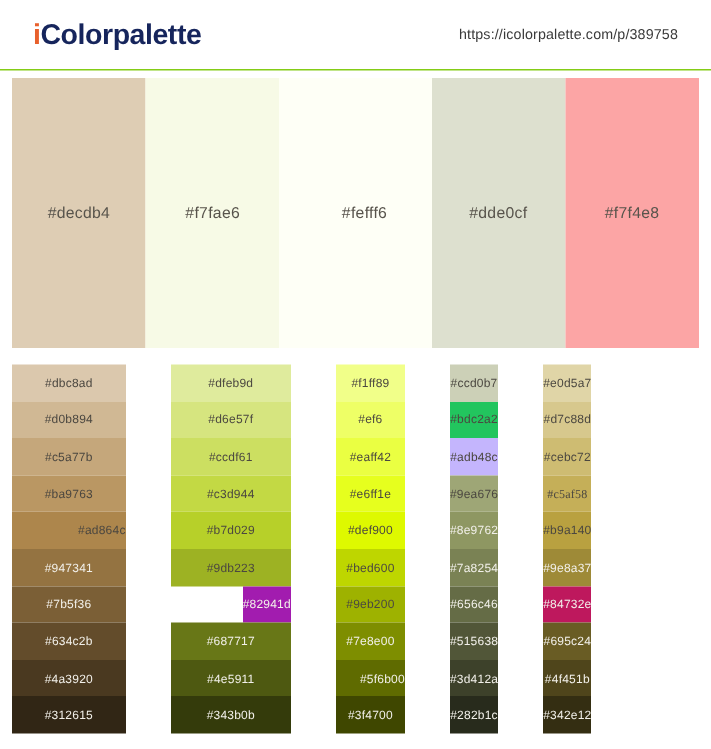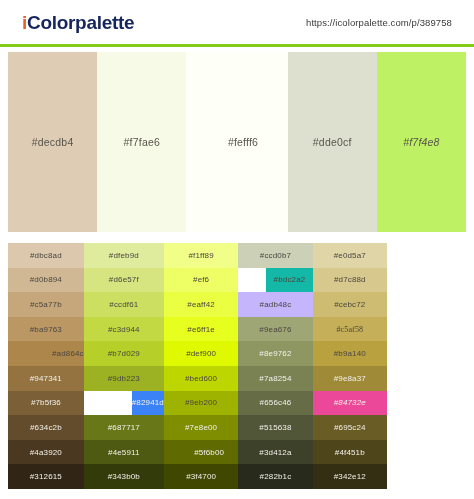--- a/index.html
+++ b/index.html
@@ -15,21 +15,21 @@
     background: #ffffff;
     position: relative;
     overflow: hidden;
   }
 
   
   .header {
     height: 47px;
     width: 100%;
     background: #ffffff;
-    border-bottom: 3px solid #84cc16;
+    border-bottom: 1px solid #84cc16;
     display: flex;
     align-items: center;
     padding: 0 14px 0 22px;
   }
   .logo {
     font-size: 19px;
     font-weight: bold;
     letter-spacing: -0.3px;
     white-space: nowrap;
     line-height: 1;
@@ -68,20 +68,21 @@
     letter-spacing: 0.2px;
   }
 
   
   .grid {
     position: absolute;
     left: 8px;
     top: 243px;
     width: 379px;
     display: flex;
+    gap: 30px;
   }
   .grid-col {
     flex: 1 1 0;
     display: flex;
     flex-direction: column;
   }
   .grid-cell {
     height: 24.6px;
     display: flex;
     align-items: center;
@@ -109,21 +110,21 @@
       </div>
       <div class="main-swatch" style="background: rgb(247, 250, 230);">
         <span class="hex">#f7fae6</span>
       </div>
       <div class="main-swatch" style="background: rgb(254, 255, 246); padding-left: 12px;">
         <span class="hex">#fefff6</span>
       </div>
       <div class="main-swatch" style="background: rgb(221, 224, 207);">
         <span class="hex">#dde0cf</span>
       </div>
-      <div class="main-swatch" style="background: #bef264; font-style: italic;">
+      <div class="main-swatch" style="background: #fca5a5;">
         <span class="hex">#f7f4e8</span>
       </div>
     </div>
 
   <div class="grid">
       <div class="grid-col">
         <div class="grid-cell dark-text" style="background: rgb(219, 200, 173);">#dbc8ad</div>
         <div class="grid-cell dark-text" style="background: rgb(208, 184, 148);">#d0b894</div>
         <div class="grid-cell dark-text" style="background: rgb(197, 167, 123);">#c5a77b</div>
         <div class="grid-cell dark-text" style="background: rgb(186, 151, 99);">#ba9763</div>
@@ -134,56 +135,56 @@
         <div class="grid-cell light-text" style="background: rgb(74, 57, 32);">#4a3920</div>
         <div class="grid-cell light-text" style="background: rgb(49, 38, 21);">#312615</div>
       </div>
       <div class="grid-col">
         <div class="grid-cell dark-text" style="background: rgb(223, 235, 157);">#dfeb9d</div>
         <div class="grid-cell dark-text" style="background: rgb(214, 229, 127);">#d6e57f</div>
         <div class="grid-cell dark-text" style="background: rgb(204, 223, 97);">#ccdf61</div>
         <div class="grid-cell dark-text" style="background: rgb(195, 217, 68);">#c3d944</div>
         <div class="grid-cell dark-text" style="background: rgb(183, 208, 41);">#b7d029</div>
         <div class="grid-cell dark-text" style="background: rgb(157, 178, 35);">#9db223</div>
-        <div class="grid-cell light-text" style="background: #3b82f6; margin-left: 48px;">#82941d</div>
+        <div class="grid-cell light-text" style="background: #a21caf; margin-left: 48px;">#82941d</div>
         <div class="grid-cell light-text" style="background: rgb(104, 119, 23);">#687717</div>
         <div class="grid-cell light-text" style="background: rgb(78, 89, 17);">#4e5911</div>
         <div class="grid-cell light-text" style="background: rgb(52, 59, 11);">#343b0b</div>
       </div>
       <div class="grid-col">
         <div class="grid-cell dark-text" style="background: rgb(241, 255, 137);">#f1ff89</div>
         <div class="grid-cell dark-text" style="background: rgb(238, 255, 102);">#ef6</div>
         <div class="grid-cell dark-text" style="background: rgb(234, 255, 66);">#eaff42</div>
         <div class="grid-cell dark-text" style="background: rgb(230, 255, 30);">#e6ff1e</div>
         <div class="grid-cell dark-text" style="background: rgb(222, 249, 0);">#def900</div>
         <div class="grid-cell dark-text" style="background: rgb(190, 214, 0);">#bed600</div>
         <div class="grid-cell dark-text" style="background: rgb(158, 178, 0);">#9eb200</div>
         <div class="grid-cell light-text" style="background: rgb(126, 142, 0);">#7e8e00</div>
         <div class="grid-cell light-text" style="background: rgb(95, 107, 0); padding-left: 16px;">#5f6b00</div>
         <div class="grid-cell light-text" style="background: rgb(63, 71, 0);">#3f4700</div>
       </div>
       <div class="grid-col">
         <div class="grid-cell dark-text" style="background: rgb(204, 208, 183);">#ccd0b7</div>
-        <div class="grid-cell dark-text" style="background: #14b8a6; margin-left: 28px;">#bdc2a2</div>
+        <div class="grid-cell dark-text" style="background: #22c55e;">#bdc2a2</div>
         <div class="grid-cell dark-text" style="background: #c4b5fd;">#adb48c</div>
         <div class="grid-cell dark-text" style="background: rgb(158, 166, 118);">#9ea676</div>
         <div class="grid-cell light-text" style="background: rgb(142, 151, 98);">#8e9762</div>
         <div class="grid-cell light-text" style="background: rgb(122, 130, 84);">#7a8254</div>
         <div class="grid-cell light-text" style="background: rgb(101, 108, 70);">#656c46</div>
         <div class="grid-cell light-text" style="background: rgb(81, 86, 56);">#515638</div>
         <div class="grid-cell light-text" style="background: rgb(61, 65, 42);">#3d412a</div>
         <div class="grid-cell light-text" style="background: rgb(40, 43, 28);">#282b1c</div>
       </div>
       <div class="grid-col">
         <div class="grid-cell dark-text" style="background: rgb(224, 213, 167);">#e0d5a7</div>
         <div class="grid-cell dark-text" style="background: rgb(215, 200, 141);">#d7c88d</div>
         <div class="grid-cell dark-text" style="background: rgb(206, 188, 114);">#cebc72</div>
         <div class="grid-cell dark-text" style="background: rgb(197, 175, 88); font-family: Liberation Serif, serif;">#c5af58</div>
         <div class="grid-cell dark-text" style="background: rgb(185, 161, 64);">#b9a140</div>
         <div class="grid-cell light-text" style="background: rgb(158, 138, 55);">#9e8a37</div>
-        <div class="grid-cell light-text" style="background: #ec4899; font-style: italic;">#84732e</div>
+        <div class="grid-cell light-text" style="background: #be185d;">#84732e</div>
         <div class="grid-cell light-text" style="background: rgb(105, 92, 36);">#695c24</div>
         <div class="grid-cell light-text" style="background: rgb(79, 69, 27);">#4f451b</div>
         <div class="grid-cell light-text" style="background: rgb(52, 46, 18);">#342e12</div>
       </div>
     </div>
 
 </div>
 
 </body></html>

